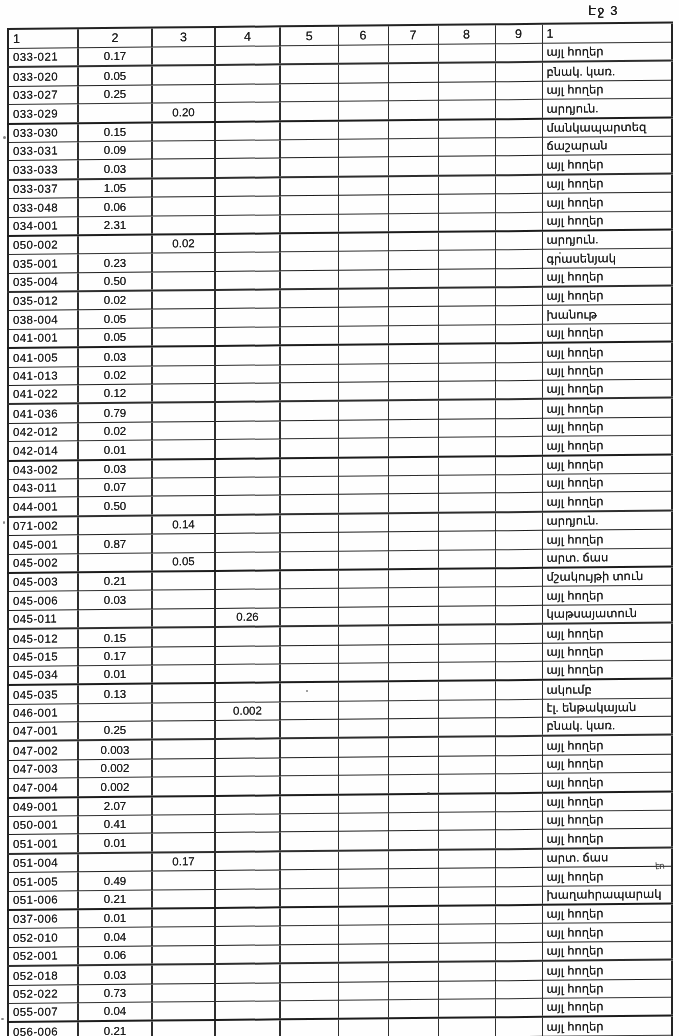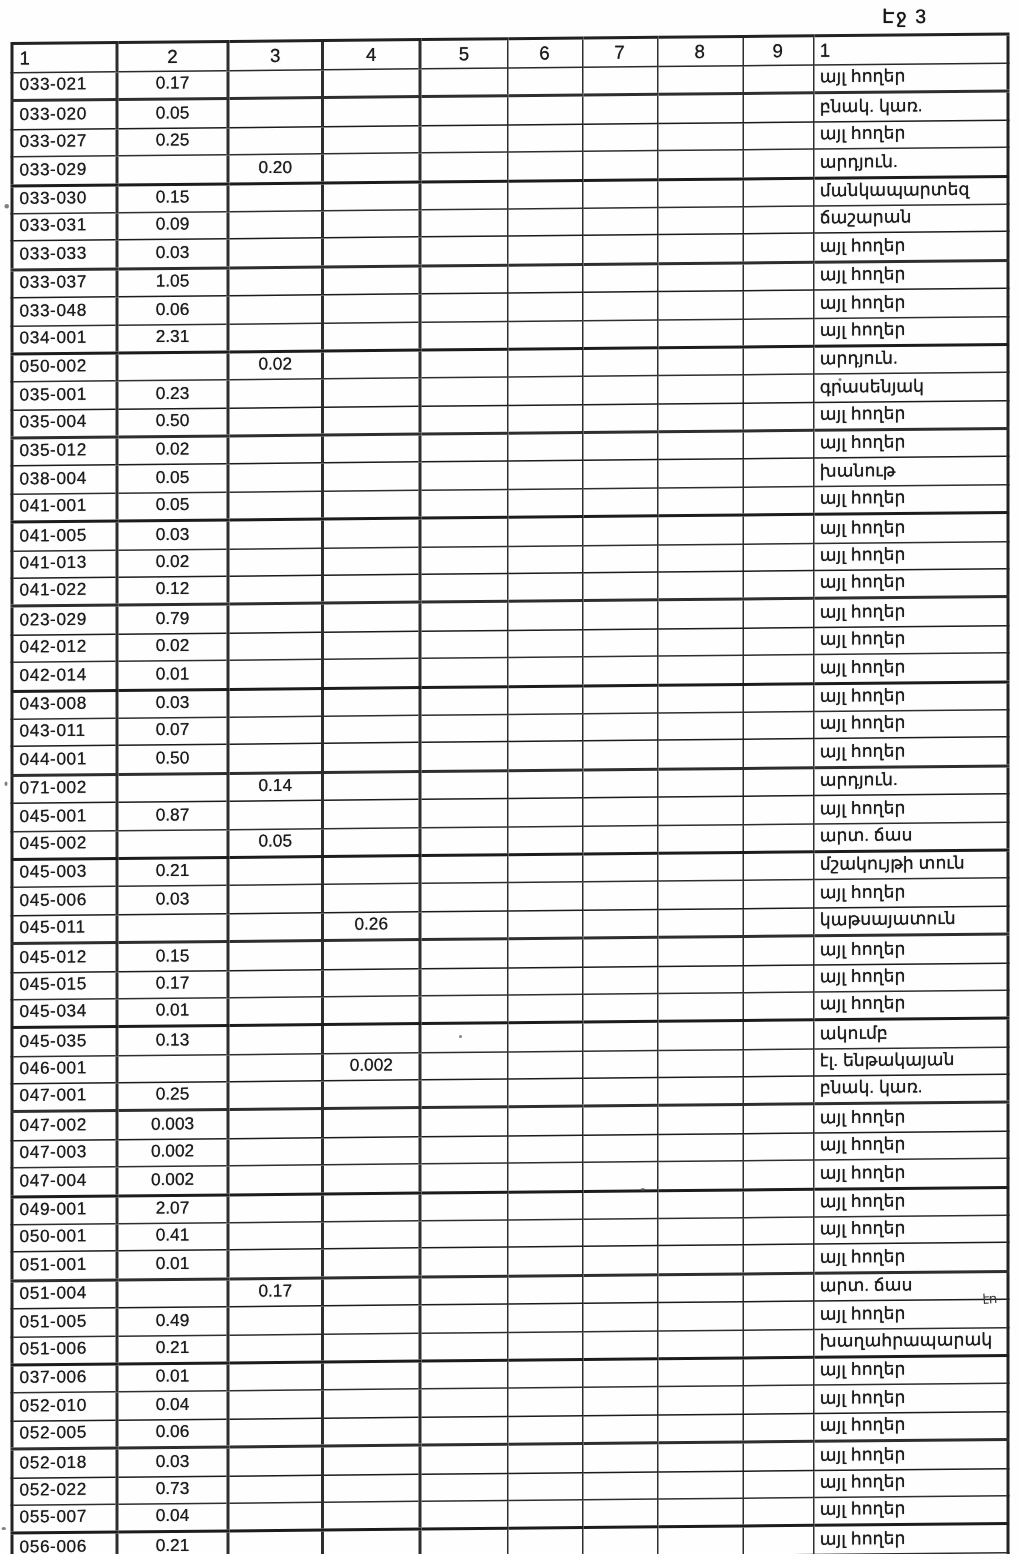--- a/index.html
+++ b/index.html
@@ -316,21 +316,21 @@
             <td class="c3"></td>
             <td class="c4"></td>
             <td class="c5"></td>
             <td class="c6"></td>
             <td class="c7"></td>
             <td class="c8"></td>
             <td class="c9"></td>
             <td class="c10">այլ հողեր</td>
           </tr>
           <tr>
-            <td class="c1">023-029</td>
+            <td class="c1">041-036</td>
             <td class="c2">0.79</td>
             <td class="c3"></td>
             <td class="c4"></td>
             <td class="c5"></td>
             <td class="c6"></td>
             <td class="c7"></td>
             <td class="c8"></td>
             <td class="c9"></td>
             <td class="c10">այլ հողեր</td>
           </tr>
@@ -352,21 +352,21 @@
             <td class="c3"></td>
             <td class="c4"></td>
             <td class="c5"></td>
             <td class="c6"></td>
             <td class="c7"></td>
             <td class="c8"></td>
             <td class="c9"></td>
             <td class="c10">այլ հողեր</td>
           </tr>
           <tr>
-            <td class="c1">043-008</td>
+            <td class="c1">043-002</td>
             <td class="c2">0.03</td>
             <td class="c3"></td>
             <td class="c4"></td>
             <td class="c5"></td>
             <td class="c6"></td>
             <td class="c7"></td>
             <td class="c8"></td>
             <td class="c9"></td>
             <td class="c10">այլ հողեր</td>
           </tr>
@@ -664,21 +664,21 @@
             <td class="c3"></td>
             <td class="c4"></td>
             <td class="c5"></td>
             <td class="c6"></td>
             <td class="c7"></td>
             <td class="c8"></td>
             <td class="c9"></td>
             <td class="c10">այլ հողեր</td>
           </tr>
           <tr>
-            <td class="c1">052-005</td>
+            <td class="c1">052-001</td>
             <td class="c2">0.06</td>
             <td class="c3"></td>
             <td class="c4"></td>
             <td class="c5"></td>
             <td class="c6"></td>
             <td class="c7"></td>
             <td class="c8"></td>
             <td class="c9"></td>
             <td class="c10">այլ հողեր</td>
           </tr>

